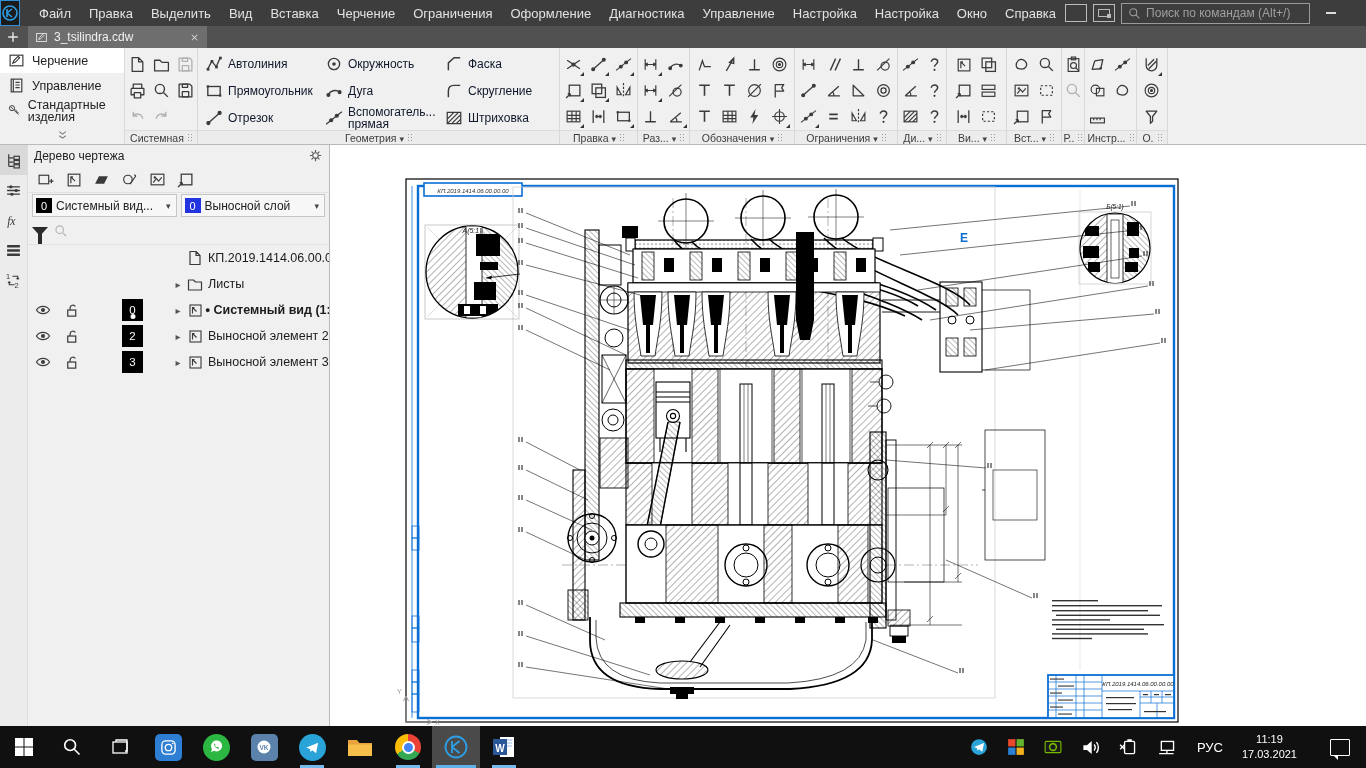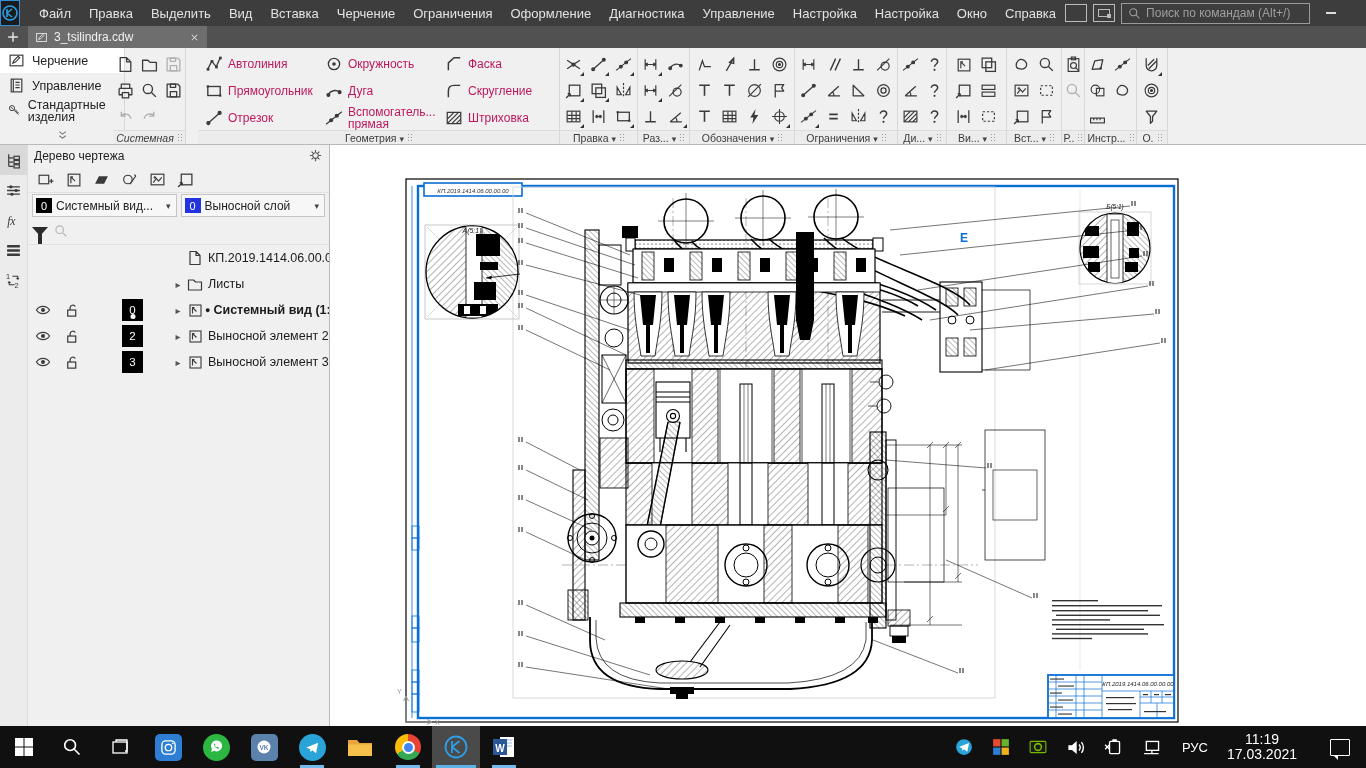--- a/index.html
+++ b/index.html
@@ -40,21 +40,21 @@
     font-size:10.5px;color:#3c3c3c;display:flex;align-items:center;justify-content:center;gap:3px;box-sizing:border-box;white-space:nowrap;overflow:hidden;}
   .caret::before{content:"▾";font-size:9px;color:#444;}
   .grip{width:5px;height:9px;background-image:radial-gradient(circle,#9a9a9a 0.8px,transparent 1px);
     background-size:3px 3px;flex:none;}
   .icgrid{display:grid;grid-auto-flow:row;justify-content:center;align-content:start;padding-top:3px;}
   .icell{width:24px;height:26px;display:flex;align-items:center;justify-content:center;position:relative;cursor:default;}
   .icell.dis{opacity:0.35;}
   .fly::after{content:"";position:absolute;right:1px;bottom:1px;border-left:4px solid transparent;border-bottom:4px solid #333;}
   .gt{display:flex;align-items:center;height:27px;gap:4px;padding-left:6px;cursor:default;}
   .gti{position:relative;width:20px;height:20px;display:flex;align-items:center;justify-content:center;}
-  .gtl{display:flex;flex-direction:column;justify-content:center;font-size:12px;color:#be185d;line-height:12px;}
+  .gtl{display:flex;flex-direction:column;justify-content:center;font-size:12px;color:#0f172a;line-height:12px;}
   .gtl .l2{display:block;}
   #geomgrid{display:grid;grid-template-rows:27px 27px 27px;grid-auto-flow:column;grid-auto-columns:120px;padding-top:2px;}
   
   #propbar{position:absolute;left:330px;top:145px;width:690px;height:25px;background:#f0f0f0;
     border-bottom:1px solid #c6c6c6;border-right:1px solid #c6c6c6;box-sizing:border-box;
     display:flex;align-items:center;font-size:12px;color:#222;}
   .pgrip{width:8px;height:14px;margin:0 4px;background-image:radial-gradient(circle,#9a9a9a 0.8px,transparent 1px);background-size:3px 3px;}
   .pbtn{height:21px;display:flex;align-items:center;justify-content:center;padding:0 3px;margin:0 1px;}
   .pbtn.dark{background:#585858;border-radius:2px;width:30px;color:#f0f0f0;}
   .pbtn.on{background:#cfe2f5;border:1px solid #7fb2e5;box-sizing: border-box;}
@@ -95,21 +95,21 @@
   #canvas{position:absolute;left:330px;top:145px;width:1036px;height:581px;background:#ffffff;overflow:hidden;}
   #drawingsvg{position:absolute;left:0;top:25px;}
   
   #taskbar{position:absolute;left:0;top:726px;width:1366px;height:42px;background:#101010;display:flex;align-items:center;color:#fff;}
   .tbslot{width:48px;height:42px;display:flex;align-items:center;justify-content:center;position:relative;flex:none;}
   .tbslot.running::after{content:"";position:absolute;left:12px;bottom:0;width:24px;height:3px;background:#76b9ed;}
   .tbslot.active{background:#4a4a4a;}
   .tbslot.active::after{content:"";position:absolute;left:4px;bottom:0;width:40px;height:3px;background:#5fb2e8;}
   .appic{width:27px;height:27px;border-radius:5px;display:flex;align-items:center;justify-content:center;}
   #tray{margin-left:auto;display:flex;align-items:center;gap:19px;padding-right:10px;font-size:13px;}
-  #clock{text-align:center;font-size:14px;line-height:15px;}
+  #clock{text-align:center;font-size:11px;line-height:15px;}
   .bubble{width:18px;height:15px;border:1.4px solid #fff;border-radius:1px;position:relative;}
   .bubble::after{content:"";position:absolute;left:2px;bottom:-5px;border-left:5px solid transparent;border-right:0px solid transparent;border-top:5px solid #fff;}
 </style>
 </head>
 <body>
 
 <svg width="0" height="0" style="position:absolute">
 <defs>
 <symbol id="s-page" viewBox="0 0 16 16">
         <g stroke="currentColor" fill="none" stroke-width="1.2" stroke-linejoin="round">
@@ -646,21 +646,21 @@
           <span class="ml">Стандартные изделия</span>
         </div>
         </div>
       <div id="modechev">
         <svg class="ic" width="13" height="13" viewBox="0 0 16 16" style="color:#777">
             <use href="#s-chevdown2"></use>
           </svg>
       </div>
     </div>
 
-    <div class="rgroup" style="left:113px;width:73px;font-style:italic;">
+    <div class="rgroup" style="left:125px;width:73px;">
       <div class="icgrid" style="grid-template-columns:24px 24px 24px;">
 
       <div class="icell">
             <svg class="ic" width="17" height="17" viewBox="0 0 16 16">
               <use href="#s-page"></use>
             </svg>
           </div>
           <div class="icell">
             <svg class="ic" width="17" height="17" viewBox="0 0 16 16">
               <use href="#s-folder"></use>

